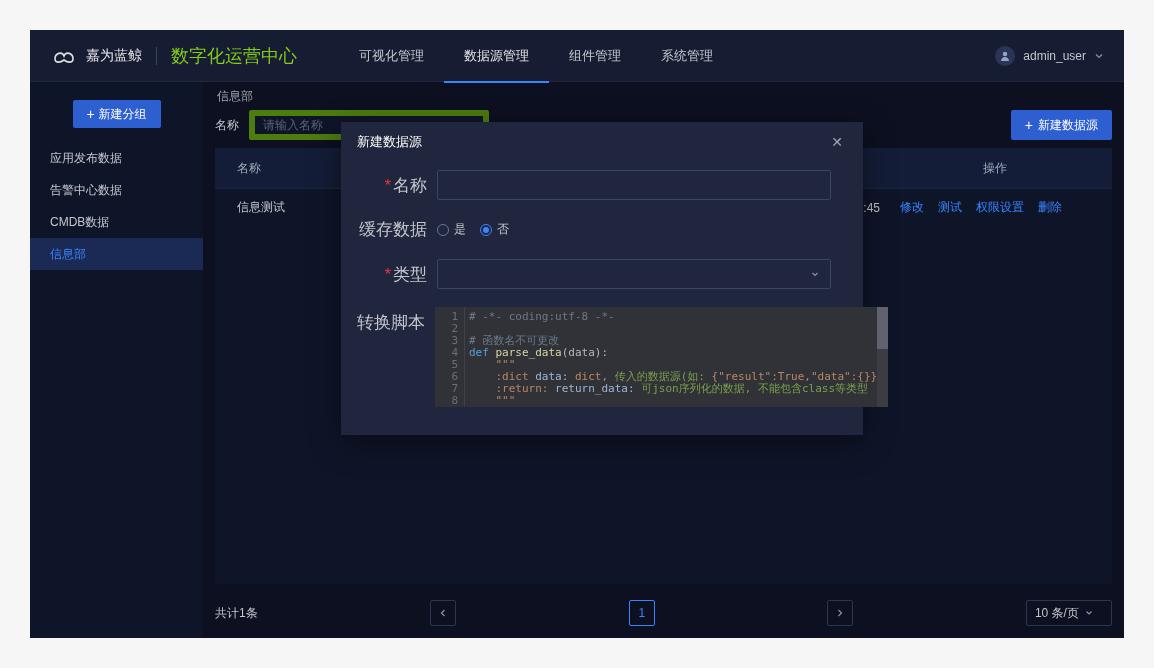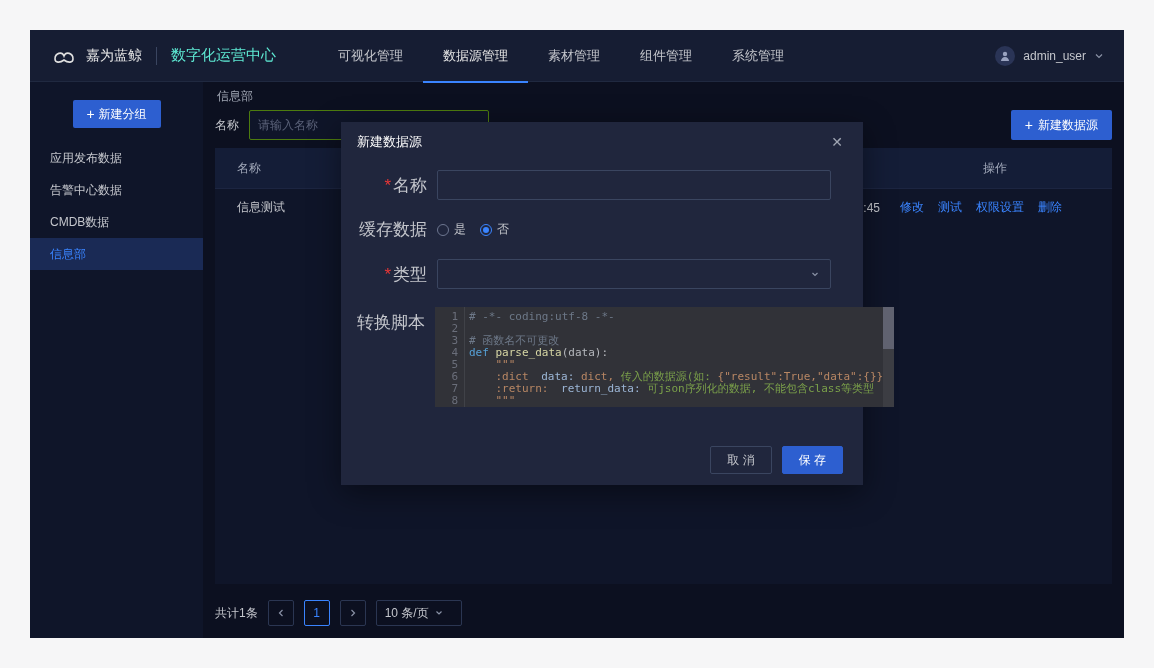--- a/index.html
+++ b/index.html
@@ -6,21 +6,21 @@
   body { font-family:"Helvetica Neue",Arial,"PingFang SC","Microsoft YaHei",sans-serif; background:#f6f6f7; }
   .frame { width:1154px; height:668px; margin:0; position:relative; box-shadow:0 6px 18px rgba(0,0,0,.25); }
   .app { position:absolute; top:30px; left:30px; width:1094px; height:608px; background:#0c1020; overflow:hidden; color:#c4c6cc; font-size:12px; }
 
   
   .header { height:52px; display:flex; align-items:center; padding:0 20px; background:#161d33; border-bottom:1px solid #202940; }
   .logo { display:flex; align-items:center; gap:8px; }
   .logo svg { display:block; }
   .logo-text { font-size:14px; color:#e8e8e8; white-space:nowrap; }
   .divider { width:1px; height:18px; background:#3a4560; margin:0 14px; }
-  .app-title { font-size:15px; color:#5eead4; white-space:nowrap; }
+  .app-title { font-size:18px; color:#84cc16; white-space:nowrap; }
   .nav { display:flex; margin-left:42px; gap:0; }
   .nav-item { padding:0 20px; height:52px; display:flex; align-items:center; color:#c4c6cc; cursor:pointer; font-size:13px; position:relative; }
   .nav-item.active { color:#e5e5e5; }
   .nav-item.active::after { content:""; position:absolute; left:0; right:0; bottom:-1px; height:2px; background:#3a84ff; }
   .user { margin-left:auto; display:flex; align-items:center; gap:8px; cursor:pointer; }
   .avatar { width:20px; height:20px; border-radius:50%; background:#2a3456; display:flex; align-items:center; justify-content:center; }
   .avatar svg { display:block; }
   .chev { color:#8a92a6; }
 
   
@@ -28,35 +28,35 @@
   .sidebar { width:173px; background:#0f1529; }
   .btn-new-group { margin:18px auto 14px; display:flex; align-items:center; justify-content:center; gap:4px; width:88px; height:28px; background:#2d5fd0; color:#fff; border-radius:2px; font-size:12px; cursor:pointer; }
   .grp-item { height:32px; display:flex; align-items:center; padding:0 20px; font-size:12px; color:#c4c6cc; cursor:pointer; }
   .grp-item.active { background:#1a2a55; color:#3a84ff; }
 
   
   .content { flex:1; padding:0 12px 12px; display:flex; flex-direction:column; }
   .crumb { height:28px; display:flex; align-items:center; font-size:12px; color:#a0a6b3; padding-left:2px; }
   .toolbar { display:flex; align-items:center; gap:10px; margin-bottom:8px; }
   .lbl { font-size:12px; color:#c4c6cc; }
-  .search-input { width:240px; height:30px; background:#0f1529; border:1px solid #4d7c0f; color:#c4c6cc; padding:0 8px; font-size:12px; border-radius:2px; }
+  .search-input { width:240px; height:30px; background:#0f1529; border:6px solid #4d7c0f; color:#c4c6cc; padding:0 8px; font-size:12px; border-radius:2px; }
   .search-input::placeholder { color:#5a6178; }
   .btn-new-ds { margin-left:auto; height:30px; padding:0 14px; background:#2d5fd0; color:#fff; display:inline-flex; align-items:center; gap:5px; font-size:12px; border-radius:2px; cursor:pointer; }
   .plus { font-size:14px; line-height:1; }
 
   
   .tbl { flex:1; background:#0f1529; }
   .thead, .trow { display:grid; grid-template-columns: 280px 1fr 320px 190px; align-items:center; padding:0 22px; }
   .thead { height:40px; background:#141d37; color:#a2a9ba; font-size:12px; }
   .trow { height:38px; border-top:1px solid #1c2541; font-size:12px; }
   .ops { display:flex; gap:14px; }
   .ops span { color:#3a84ff; cursor:pointer; }
 
   
-  .pager { display:flex; align-items:center; justify-content:flex-start; gap:10px; padding:16px 0 0; font-size:12px; color:#c4c6cc; }
+  .pager { display:flex; align-items:center; justify-content:space-between; gap:10px; padding:16px 0 0; font-size:12px; color:#c4c6cc; }
   .pg-btn { width:26px; height:26px; border:1px solid #2b3652; display:flex; align-items:center; justify-content:center; cursor:pointer; color:#8a92a6; border-radius:2px; }
   .pg-btn.cur { border-color:#3a84ff; color:#3a84ff; }
   .pg-select { height:26px; border:1px solid #2b3652; padding:0 18px 0 8px; display:flex; align-items:center; gap:6px; border-radius:2px; cursor:pointer; }
 
   
   .modal { position:absolute; top:92px; left:311px; width:522px; background:#20263d; box-shadow:0 8px 30px rgba(0,0,0,.45); }
   .modal-head { height:40px; display:flex; align-items:center; justify-content:space-between; padding:0 16px; font-size:13px; color:#fff; }
   .modal-close { cursor:pointer; color:#a0a6b3; font-size:14px; padding:4px; }
   .modal-body { padding:8px 32px 10px 16px; }
   .fld { display:flex; align-items:center; margin-bottom:18px; }
@@ -72,21 +72,21 @@
   .sel { flex:1; height:30px; border:1px solid #3a4560; border-radius:2px; display:flex; align-items:center; justify-content:flex-end; padding:0 10px; cursor:pointer; }
 
   
   .editor { flex:1; height:100px; background:#313238; font-family:Menlo,Consolas,monospace; font-size:11px; line-height:12px; display:flex; position:relative; }
   .gutter { width:30px; background:#313238; color:#6a6e7a; text-align:right; padding:4px 6px 4px 0; border-right:1px solid #404248; }
   .gutter div { height:12px; }
   .code { flex:1; padding:4px 4px; white-space:pre; color:#b5b8bd; overflow:hidden; }
   .cm-comment { color:#6d7888; }
   .cm-kw { color:#56a0d6; }
   .cm-fn { color:#d6d6a4; }
-  .cm-param { color:#9cb6d6;margin-left:6px; }
+  .cm-param { color:#9cb6d6; }
   .cm-str { color:#b88764; }
   .cm-zh { color:#7ba14a; }
   .scroll { position:absolute; right:0; top:0; bottom:0; width:11px; background:#3c3d43; }
   .thumb { position:absolute; right:0; top:0; width:11px; height:42px; background:#606270; }
 
   .note-row { display:flex; align-items:center; margin-left:80px; margin-top:6px; }
   .note { color:#8a92a6; font-size:11px; }
   .clear { margin-left:auto; color:#3a84ff; font-size:12px; cursor:pointer; }
 
   .modal-foot { height:50px; display:flex; align-items:center; justify-content:flex-end; gap:10px; padding:0 20px; }
@@ -106,21 +106,20 @@
           <path d="M5 12 C5 6 12 4 14 9 C16 4 23 6 23 12 C23 16 18 16 14 13 C10 16 5 16 5 12 Z" fill="none" stroke="#e0e0e0" stroke-width="1.6"></path>
         </svg>
         <span class="logo-text">嘉为蓝鲸</span>
       </div>
       <div class="divider"></div>
       <span class="app-title">数字化运营中心</span>
 
       <div class="nav">
         <div class="nav-item">可视化管理</div>
         <div class="nav-item active">数据源管理</div>
-        <div class="nav-item">素材管理</div>
         <div class="nav-item">组件管理</div>
         <div class="nav-item">系统管理</div>
       </div>
 
       <div class="user">
         <span class="avatar">
           <svg width="12" height="12" viewBox="0 0 12 12">
               <circle cx="6" cy="4" r="2.2" fill="#9aa3c0"></circle>
               <path d="M2 11c0-2.2 1.8-4 4-4s4 1.8 4 4" fill="#9aa3c0"></path>
             </svg>
@@ -257,20 +256,16 @@
 <span class="cm-str">    :return: </span><span class="cm-param">return_data: </span><span class="cm-zh">可json序列化的数据, 不能包含class等类型</span>
 <span class="cm-str">    """</span></div>
             <div class="scroll">
                 <div class="thumb"></div>
               </div>
           </div>
         </div>
 
 
       </div>
-      <div class="modal-foot">
-        <div class="btn btn-default">取 消</div>
-        <div class="btn btn-primary">保 存</div>
-      </div>
     </div>
 
   </div>
 </div>
 
 </body></html>

